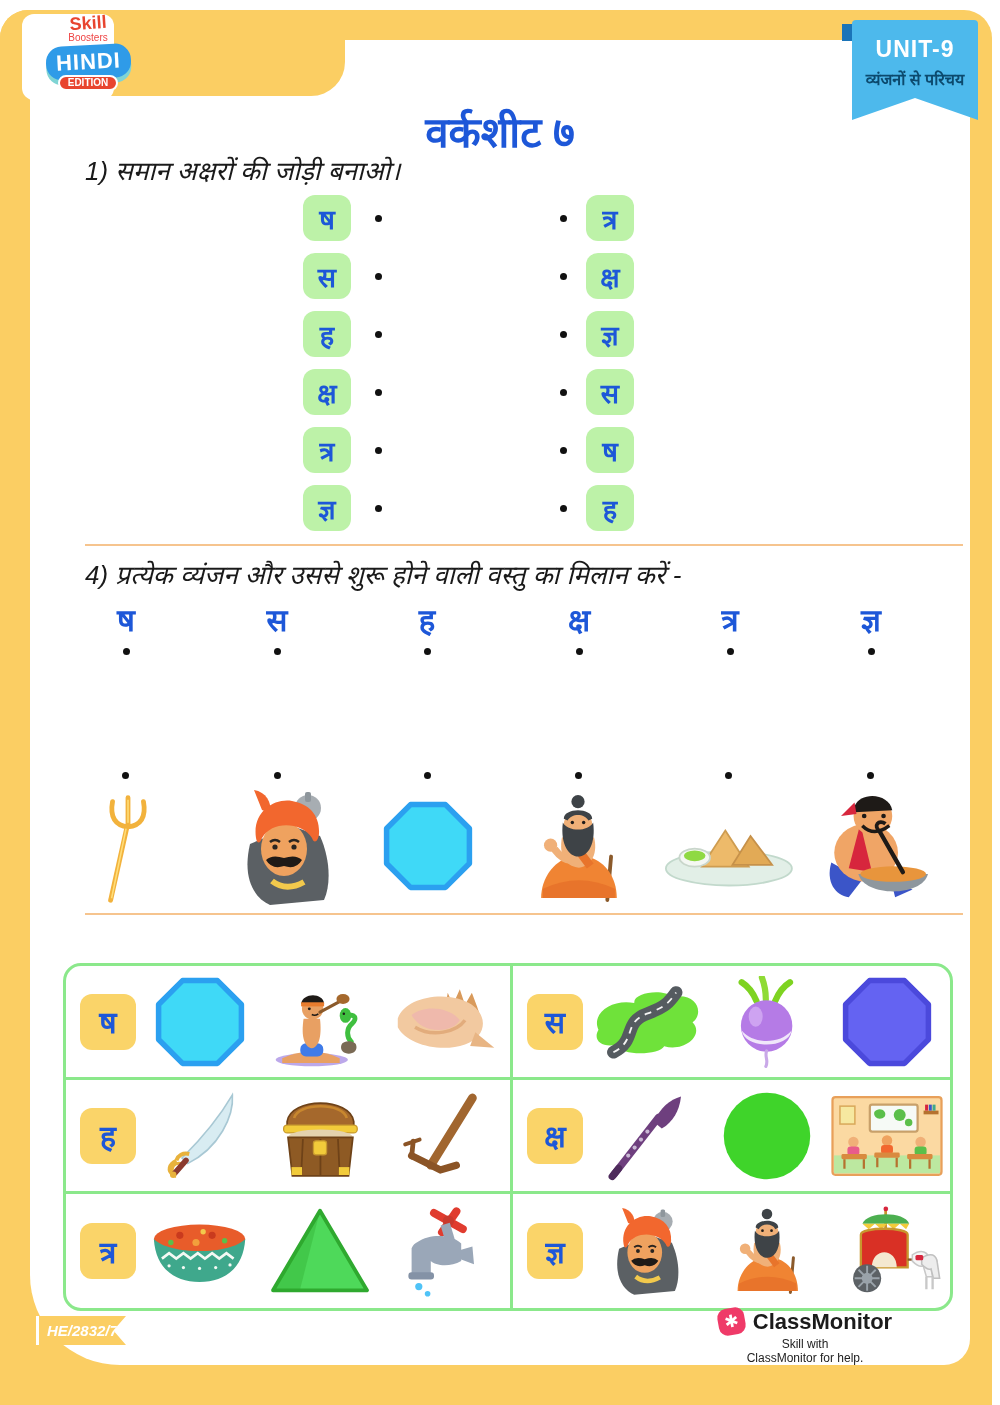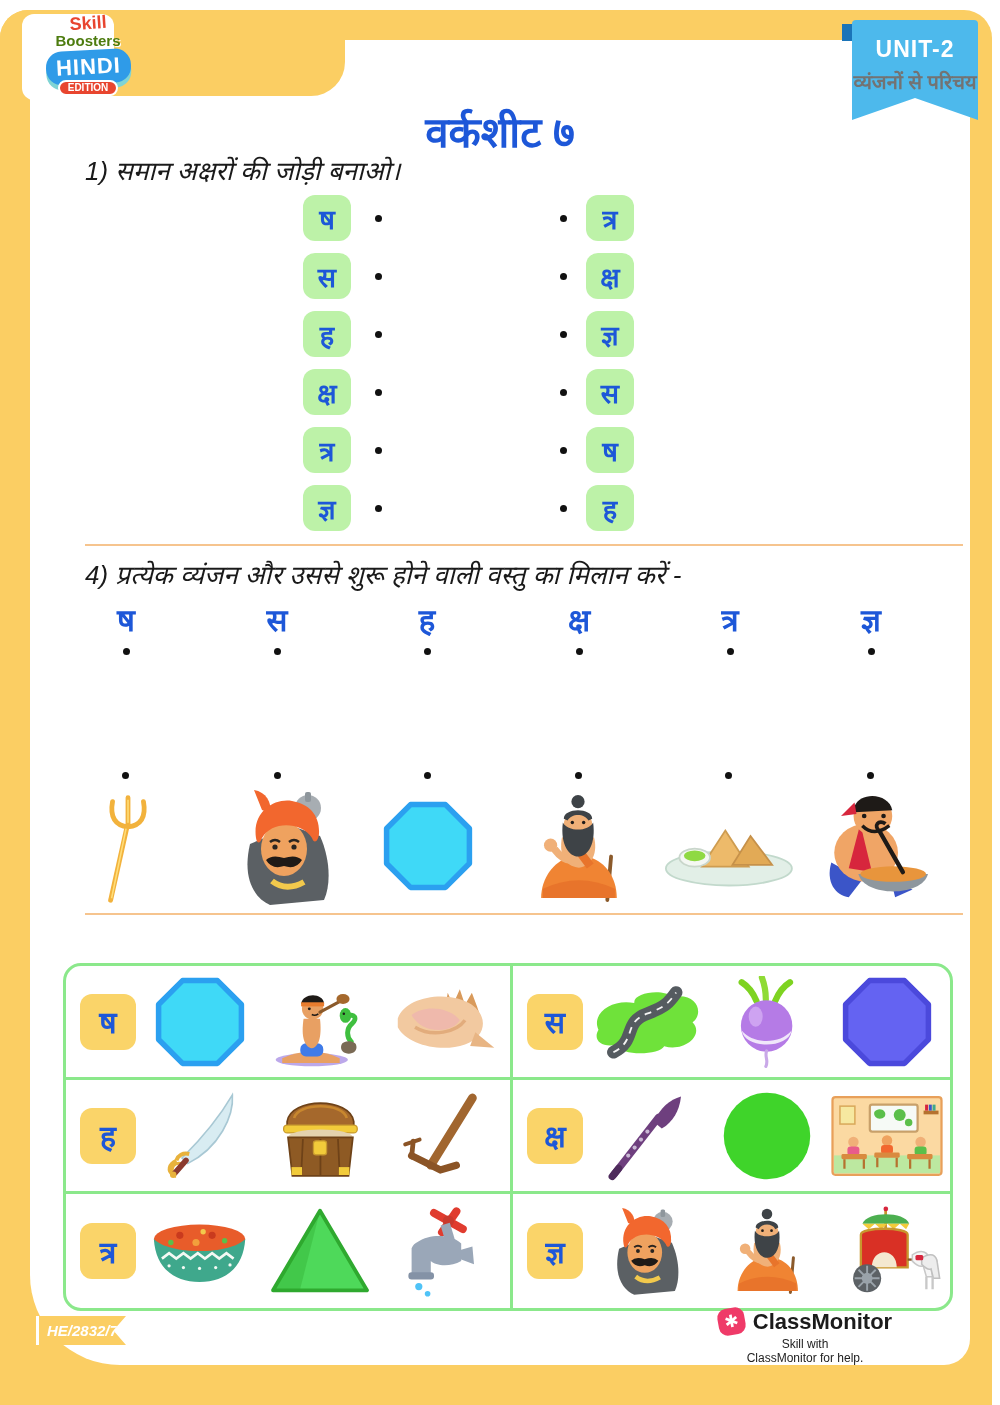--- a/index.html
+++ b/index.html
@@ -16,36 +16,36 @@
   .white-content{position:absolute;left:30px;top:40px;width:940px;height:1325px;
         background:#fff;border-radius:18px 18px 26px 90px;}
   .corner-blob{position:absolute;left:0;top:10px;width:345px;height:86px;
         background:var(--yellow);border-radius:28px 0 34px 0;}
 
   
   .logo-card{position:absolute;left:22px;top:14px;width:92px;height:86px;background:#fff;border-radius:12px;}
   .logo{position:absolute;left:26px;top:14px;width:124px;text-align:center;line-height:1;}
   .logo-skill{color:#E8452F;font-weight:bold;font-size:18px;transform:rotate(-4deg);
         text-shadow:1px 1px 0 #fff;}
-  .logo-boosters{color:#4d7c0f;font-weight:bold;font-size:15px;margin-top:1px;text-shadow:1px 1px 0 #fff;}
+  .logo-boosters{color:#ef4444;font-weight:normal;font-size:10px;margin-top:1px;text-shadow:1px 1px 0 #fff;}
   .logo-hindi{position:relative;background:#2F9BE8;color:#fff;font-weight:bold;font-size:22px;
         border-radius:16px;padding:6px 10px;transform:rotate(-3deg);letter-spacing:1px;
         width:max-content;margin:2px auto 0;box-shadow:0 5px 0 #7FD4D4;}
   .logo-edition{background:#E8452F;color:#fff;font-size:10px;font-weight:bold;border:2px solid #fff;
         border-radius:8px;padding:1px 8px;width:max-content;margin:-4px auto 0;position:relative;z-index:2;}
 
   
   .unit-banner{position:absolute;left:852px;top:20px;width:126px;height:100px;}
   .unit-fold{position:absolute;left:-10px;top:4px;width:12px;height:17px;background:#1B74B8;}
   .unit-body{position:absolute;left:0;top:0;width:100%;height:100%;background:var(--banner);
         clip-path:polygon(0 0,100% 0,100% 100%,50% 78%,0 100%);border-radius:4px 4px 0 0;}
   .unit-line1{position:absolute;left:0;width:100%;top:16px;text-align:center;color:#fff;
         font-weight:bold;font-size:23px;letter-spacing:1px;}
-  .unit-line2{position:absolute;left:0;width:100%;top:48px;text-align:center;color:#737373;
-        font-weight:bold;font-size:20px;}
+  .unit-line2{position:absolute;left:0;width:100%;top:48px;text-align:center;color:#0c4a6e;
+        font-weight:bold;font-size:16px;}
 
   
   .main-title-1{position:absolute;left:0;top:46px;width:1000px;text-align:center;
         color:var(--blue);font-weight:bold;font-size:45px;}
   .main-title-2{position:absolute;left:0;top:102px;width:1000px;text-align:center;
         color:var(--blue);font-weight:bold;font-size:42px;}
 
   .sec-heading{position:absolute;left:85px;color:#1a1a1a;font-size:26px;font-style:italic;}
   .divider{position:absolute;left:85px;width:878px;height:2px;background:var(--divider);}
 
@@ -99,21 +99,21 @@
   <div class="logo">
     <div class="logo-skill">Skill</div>
     <div class="logo-boosters">Boosters</div>
     <div class="logo-hindi">HINDI</div>
     <div class="logo-edition">EDITION</div>
   </div>
 
   <div class="unit-banner">
     <div class="unit-fold"></div>
     <div class="unit-body"></div>
-    <div class="unit-line1">UNIT-2</div>
+    <div class="unit-line1">UNIT-9</div>
     <div class="unit-line2">व्यंजनों से परिचय</div>
   </div>
 
   <div class="main-title-2">वर्कशीट ७</div>
 
   <div class="sec-heading" style="top:152px">1) समान अक्षरों की जोड़ी बनाओ।</div>
 
   <div class="gbox" style="left:303px;top:195px">ष</div>
   <div class="gbox" style="left:303px;top:253px">स</div>
   <div class="gbox" style="left:303px;top:311px">ह</div>

